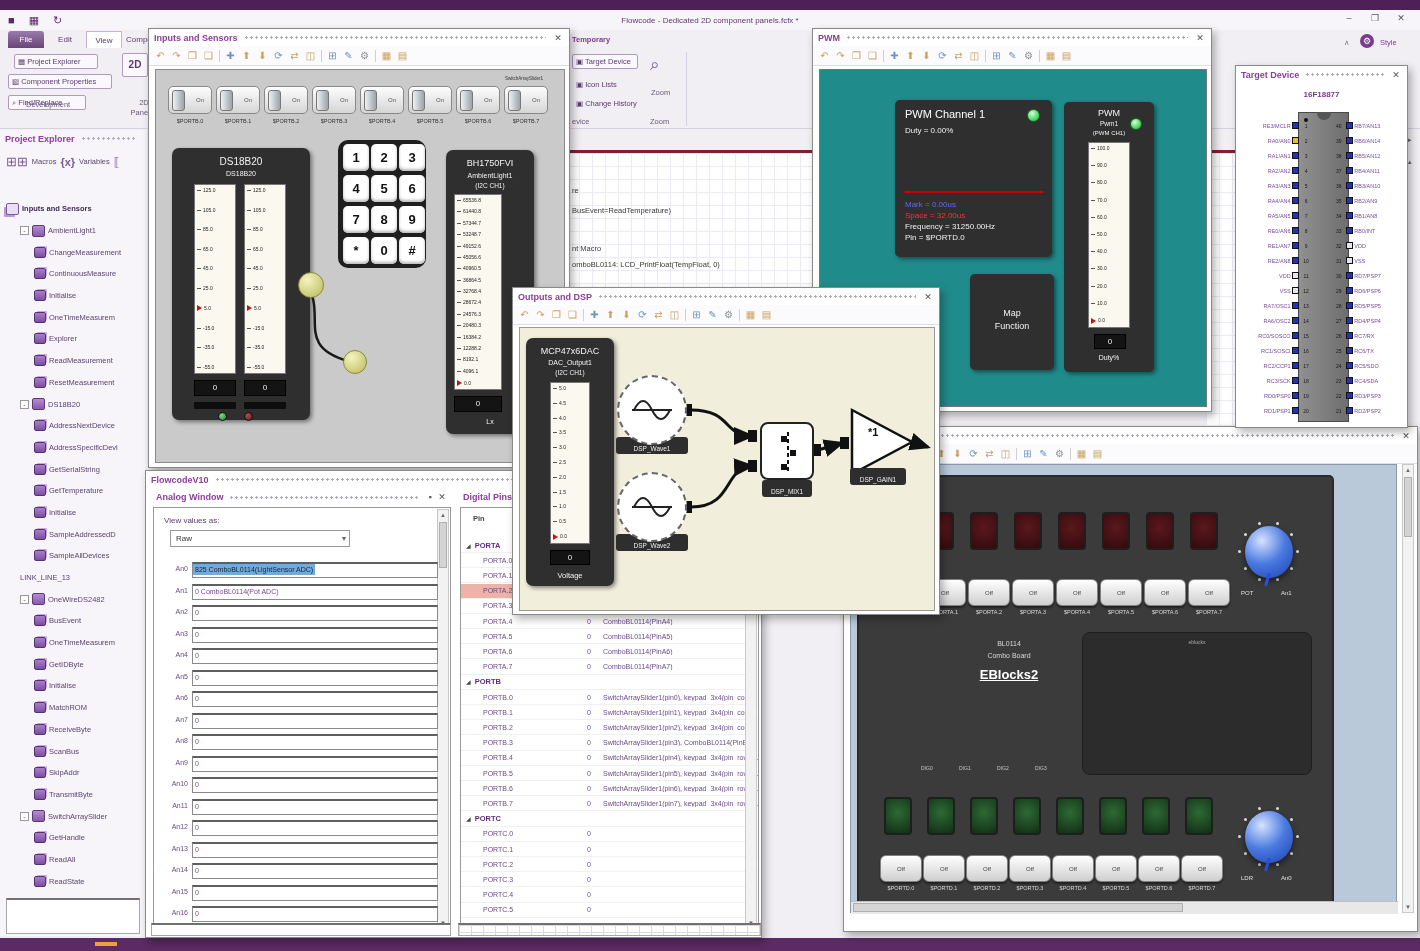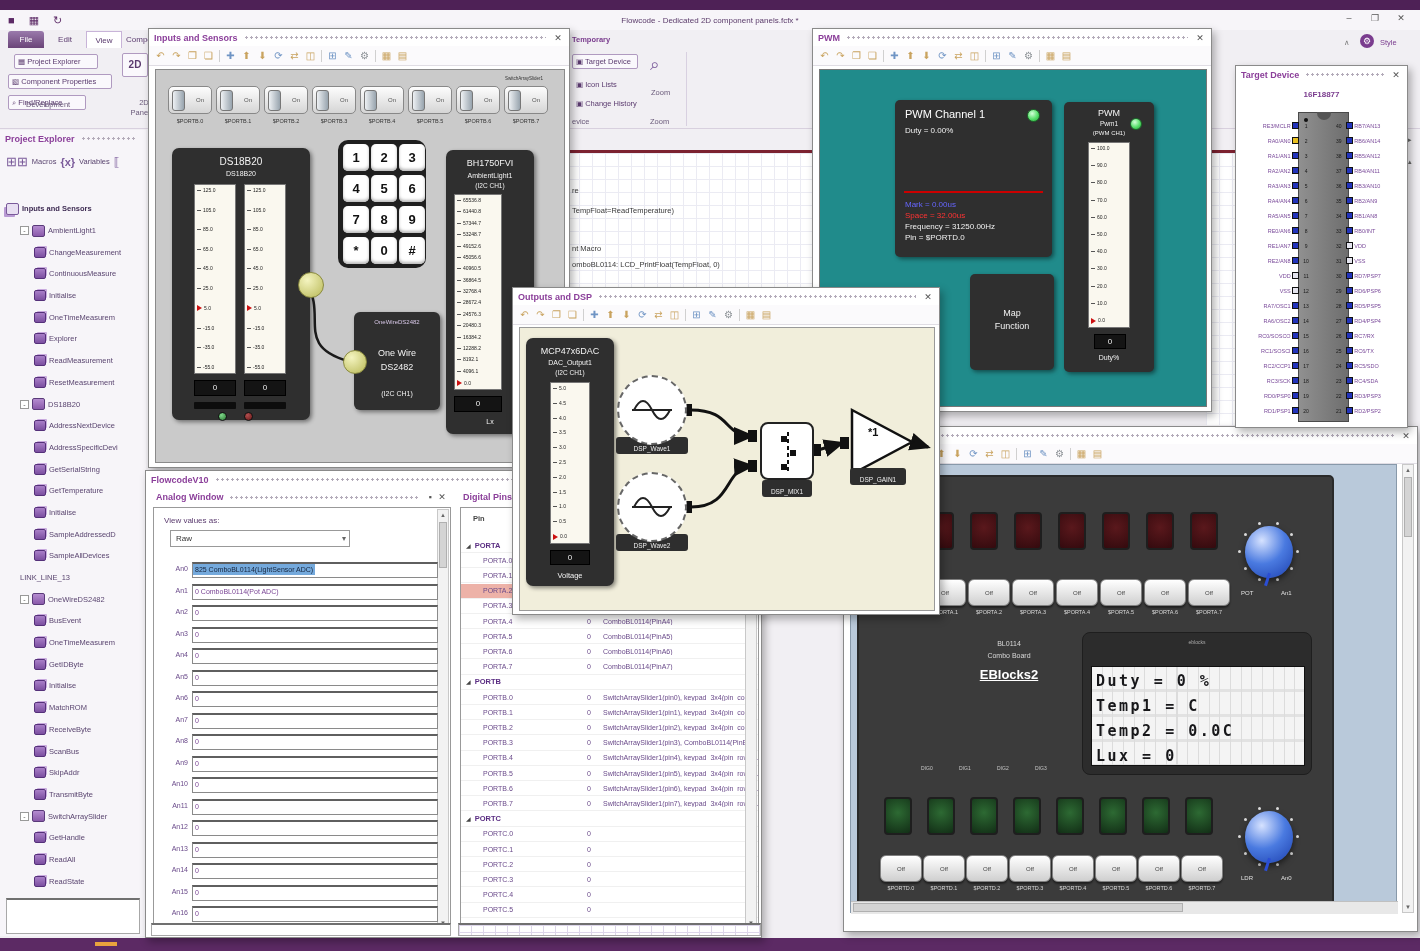--- a/index.html
+++ b/index.html
@@ -144,21 +144,21 @@
   <div class="rlabel" style="left:650px;top:117px">Zoom</div>
   <div class="rsep" style="left:686px;top:52px;height:74px"></div>
   <div style="position:absolute;left:0;top:128px;width:1420px;height:1px;background:#d8d0de"></div>
   <div class="ritem" style="left:1344px;top:38px;color:#777">∧</div>
   <div style="position:absolute;left:1360px;top:34px;width:14px;height:14px;border-radius:50%;background:#7a3c8e;color:#fff;font-size:9px;text-align:center;line-height:14px">⚙</div>
   <div class="ritem" style="left:1380px;top:38px;color:#7a3c8e">Style</div>
 
   
   <div class="gridarea" style="left:566px;top:153px;width:248px;height:137px">
       <div class="frag" style="left: 6px; top: 33px; text-align: center;">re</div>
-      <div class="frag" style="left: 6px; top: 53px;">TempFloat=ReadTemperature)</div>
+      <div class="frag" style="left: 6px; top: 53px;">BusEvent=ReadTemperature)</div>
       <div class="frag" style="left: 6px; top: 91px;">nt Macro</div>
       <div class="frag" style="left: 6px; top: 107px;">omboBL0114:  LCD_PrintFloat(TempFloat, 0)</div>
     </div>
   <div class="gridarea" style="left:1206px;top:153px;width:32px;height:272px"></div>
   <div class="maroon" style="left:566px;top:150px;width:248px"></div>
   <div class="maroon" style="left:1206px;top:150px;width:32px"></div>
   <div class="ritem" style="left:1408px;top:136px;color:#666;font-size:7px">▸</div>
   <div class="ritem" style="left:1408px;top:158px;color:#666;font-size:7px">▴</div>
 
   
@@ -353,26 +353,20 @@
         <div style="position:absolute;left:90px;top:175px;width:120px;text-align:center;font-size:7px;color:#d8d8d8">Combo Board</div>
         <div style="position:absolute;left:85px;top:190px;width:130px;text-align:center;font-size:13px;font-weight:bold;color:#fff;text-decoration:underline">EBlocks2</div>
         <div style="position:absolute;left:50px;top:288px;width:150px;height:8px">
             <div class="seglab" style="left: 12px;">DIG0</div>
             <div class="seglab" style="left: 50px;">DIG1</div>
             <div class="seglab" style="left: 88px;">DIG2</div>
             <div class="seglab" style="left: 126px;">DIG3</div>
           </div>
         <div style="position:absolute;left:223px;top:155px;width:230px;height:143px;background:#2c2c2c;border:1px solid #1e1e1e;border-radius:8px">
           <div style="position:absolute;left:0;top:6px;width:100%;text-align:center;font-size:5px;color:#aaa">eblocks</div>
-          <div style="position:absolute;left:8px;top:33px;width:214px;height:100px;background:#f4f4f4;border:1px solid #111;background-image:repeating-linear-gradient(90deg,transparent 0 9.6px,#dcdcdc 9.6px 10.7px),repeating-linear-gradient(transparent 0 22px,#e2e2e2 22px 25px)">
-              <div class="lcdline" style="top: 2px;">Duty = 0 %</div>
-              <div class="lcdline" style="top: 27px;">Temp1 = C</div>
-              <div class="lcdline" style="top: 52px;">Temp2 = 0.0C</div>
-              <div class="lcdline" style="top: 77px;">Lux = 0</div>
-            </div>
         </div>
       <div class="ledred" style="left: 23px; top: 35px;"></div>
           <div class="ledred" style="left: 67px; top: 35px;"></div>
           <div class="ledred" style="left: 111px; top: 35px;"></div>
           <div class="ledred" style="left: 155px; top: 35px;"></div>
           <div class="ledred" style="left: 199px; top: 35px;"></div>
           <div class="ledred" style="left: 243px; top: 35px;"></div>
           <div class="ledred" style="left: 287px; top: 35px;"></div>
           <div class="ledred" style="left: 331px; top: 35px;"></div>
           <div class="obtn" style="left: 21px; top: 102px;">Off</div>
@@ -929,26 +923,20 @@
           <div class="key" style="left: 33px; top: 35px;">5</div>
           <div class="key" style="left: 61px; top: 35px;">6</div>
           <div class="key" style="left: 5px; top: 66px;">7</div>
           <div class="key" style="left: 33px; top: 66px;">8</div>
           <div class="key" style="left: 61px; top: 66px;">9</div>
           <div class="key" style="left: 5px; top: 97px;">*</div>
           <div class="key" style="left: 33px; top: 97px;">0</div>
           <div class="key" style="left: 61px; top: 97px;">#</div>
         </div>
 
-      <div class="dk" style="left:198px;top:242px;width:86px;height:98px;border-radius:6px">
-        <div class="dkt" style="top:7px;font-size:6px;color:#d8c8e8">OneWireDS2482</div>
-        <div class="dkt" style="top:36px;font-size:9px">One Wire</div>
-        <div class="dkt" style="top:50px;font-size:9px">DS2482</div>
-        <div class="dkt" style="top:78px;font-size:7px">(I2C CH1)</div>
-      </div>
 
       <svg width="410" height="394" style="position:absolute;left:0;top:0;pointer-events:none">
         <path d="M150,213 C172,245 138,276 192,291" fill="none" stroke="#1a1a1a" stroke-width="2.5"></path>
       </svg>
       <div class="wnode" style="left:142px;top:202px"></div>
       <div class="wnode" style="left:187px;top:280px;width:24px;height:24px"></div>
 
       <div class="dk" style="left:290px;top:80px;width:88px;height:284px">
         <div class="dkt" style="top:8px;font-size:9px">BH1750FVI</div>
         <div class="dkt" style="top:22px;font-size:7px">AmbientLight1</div>

